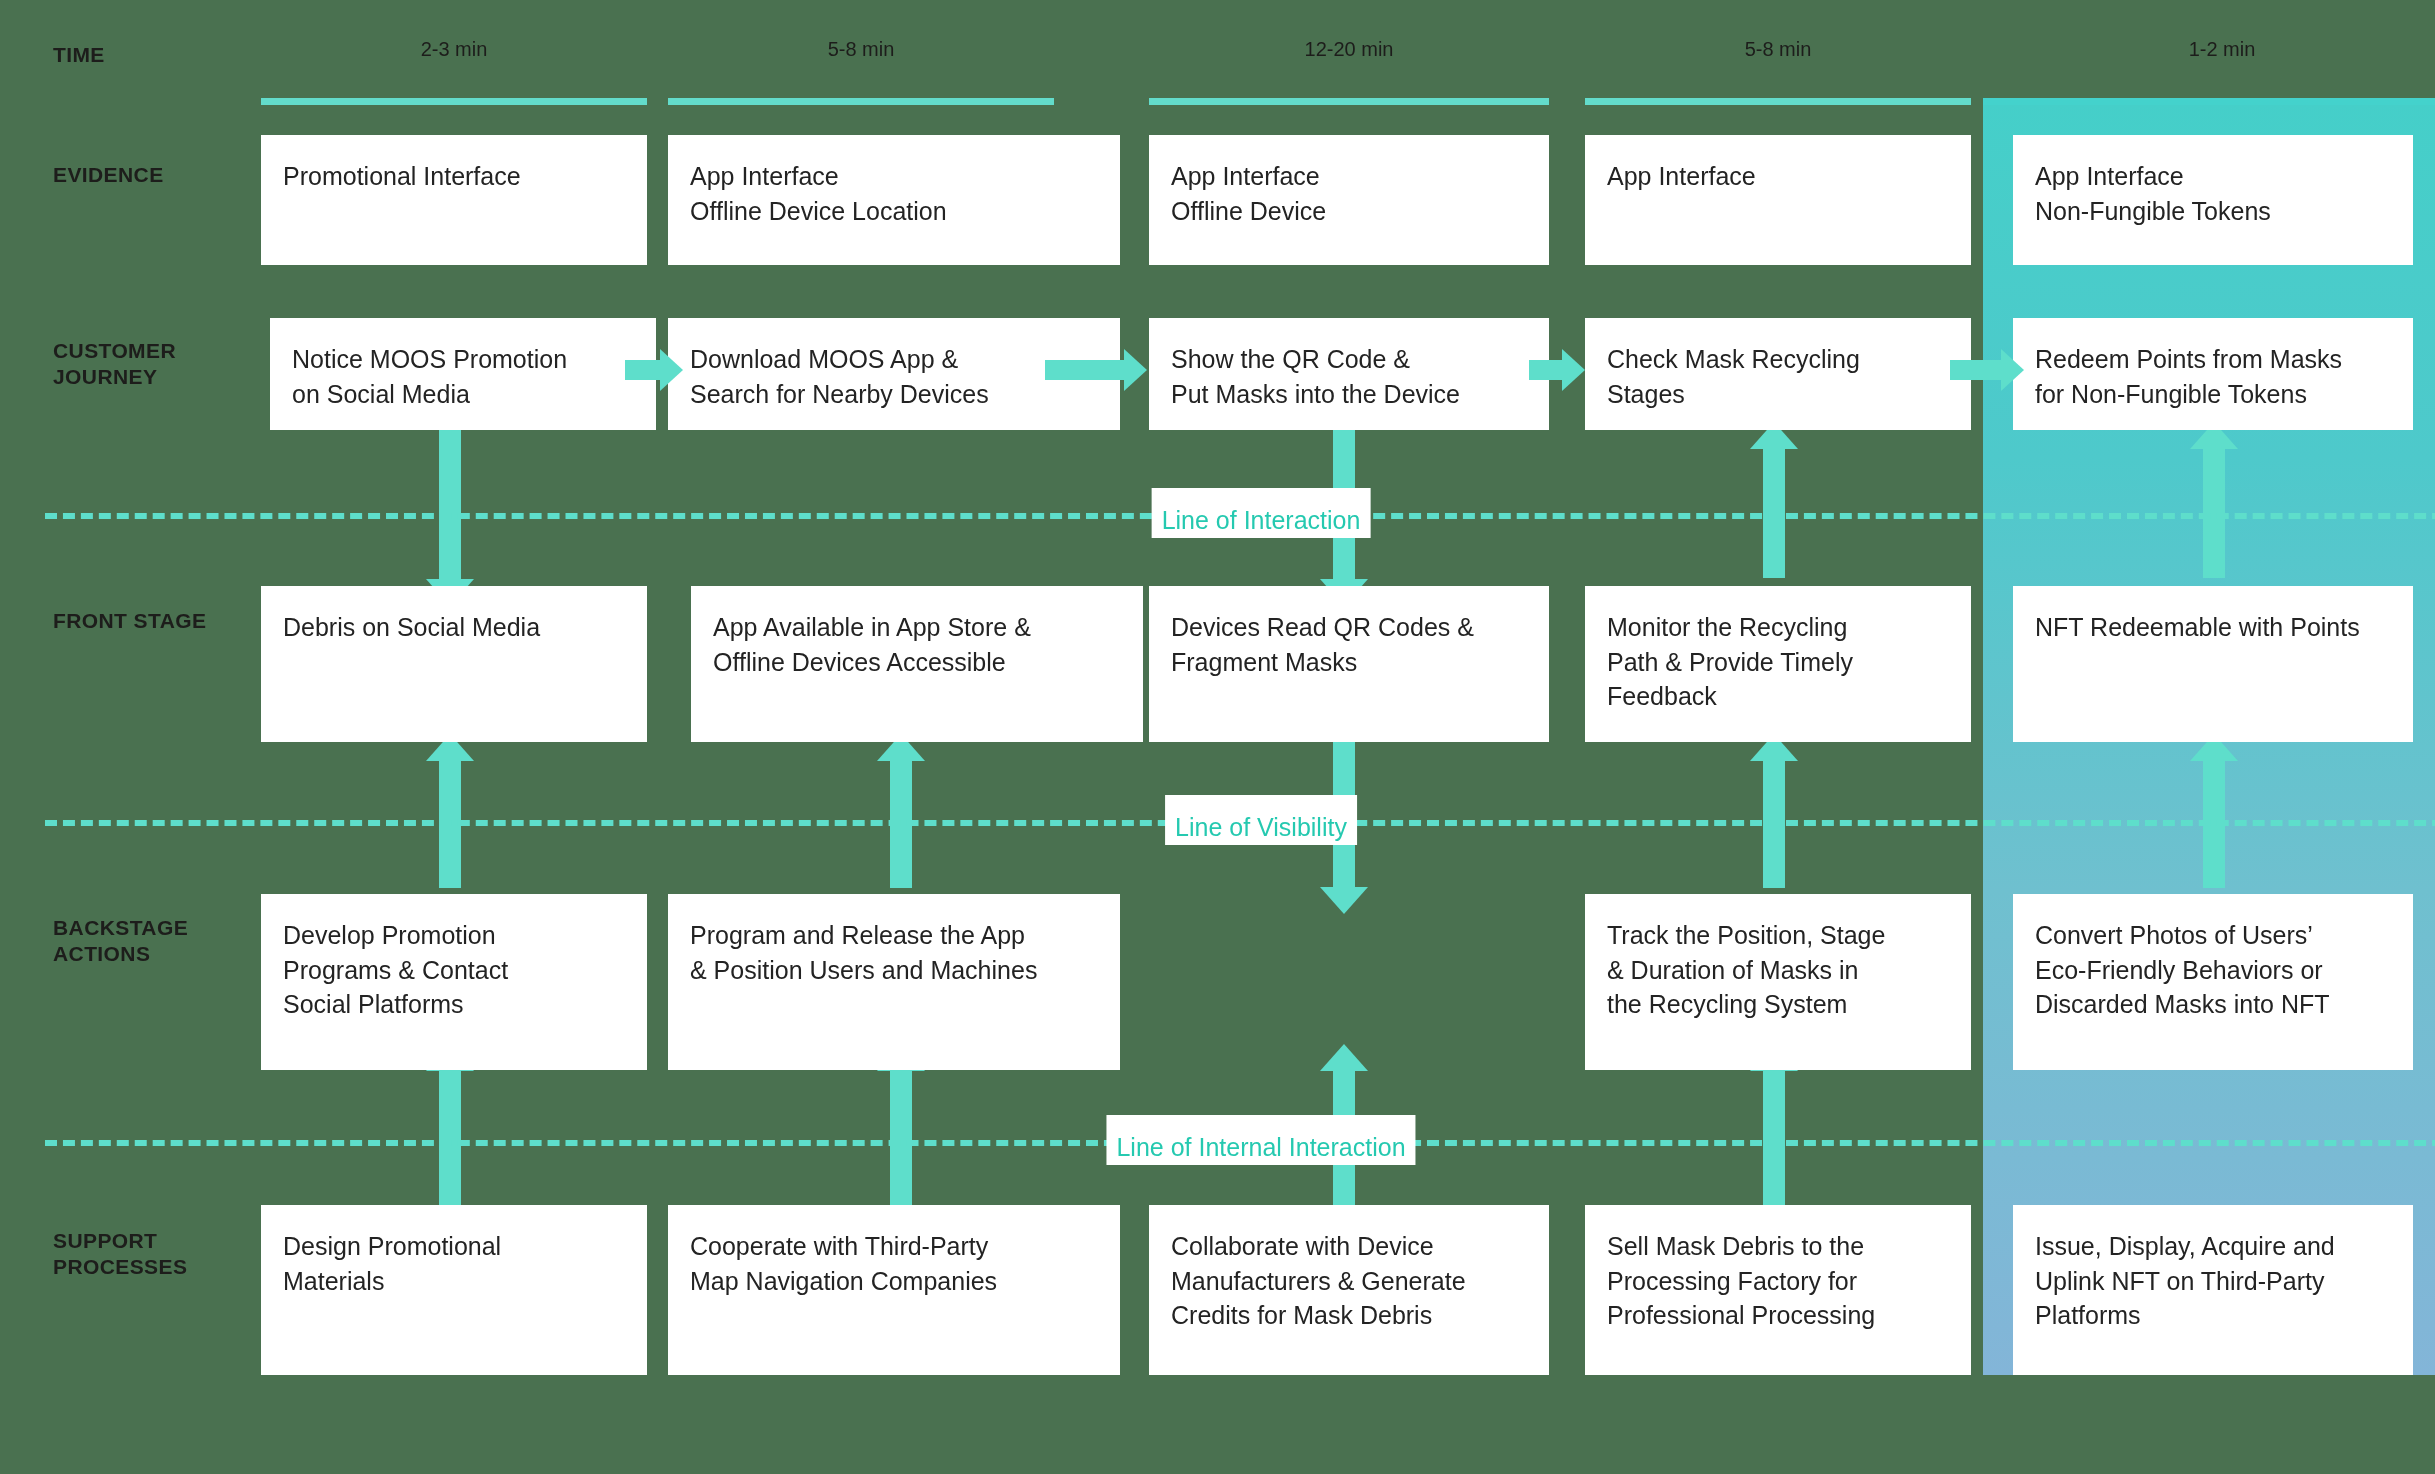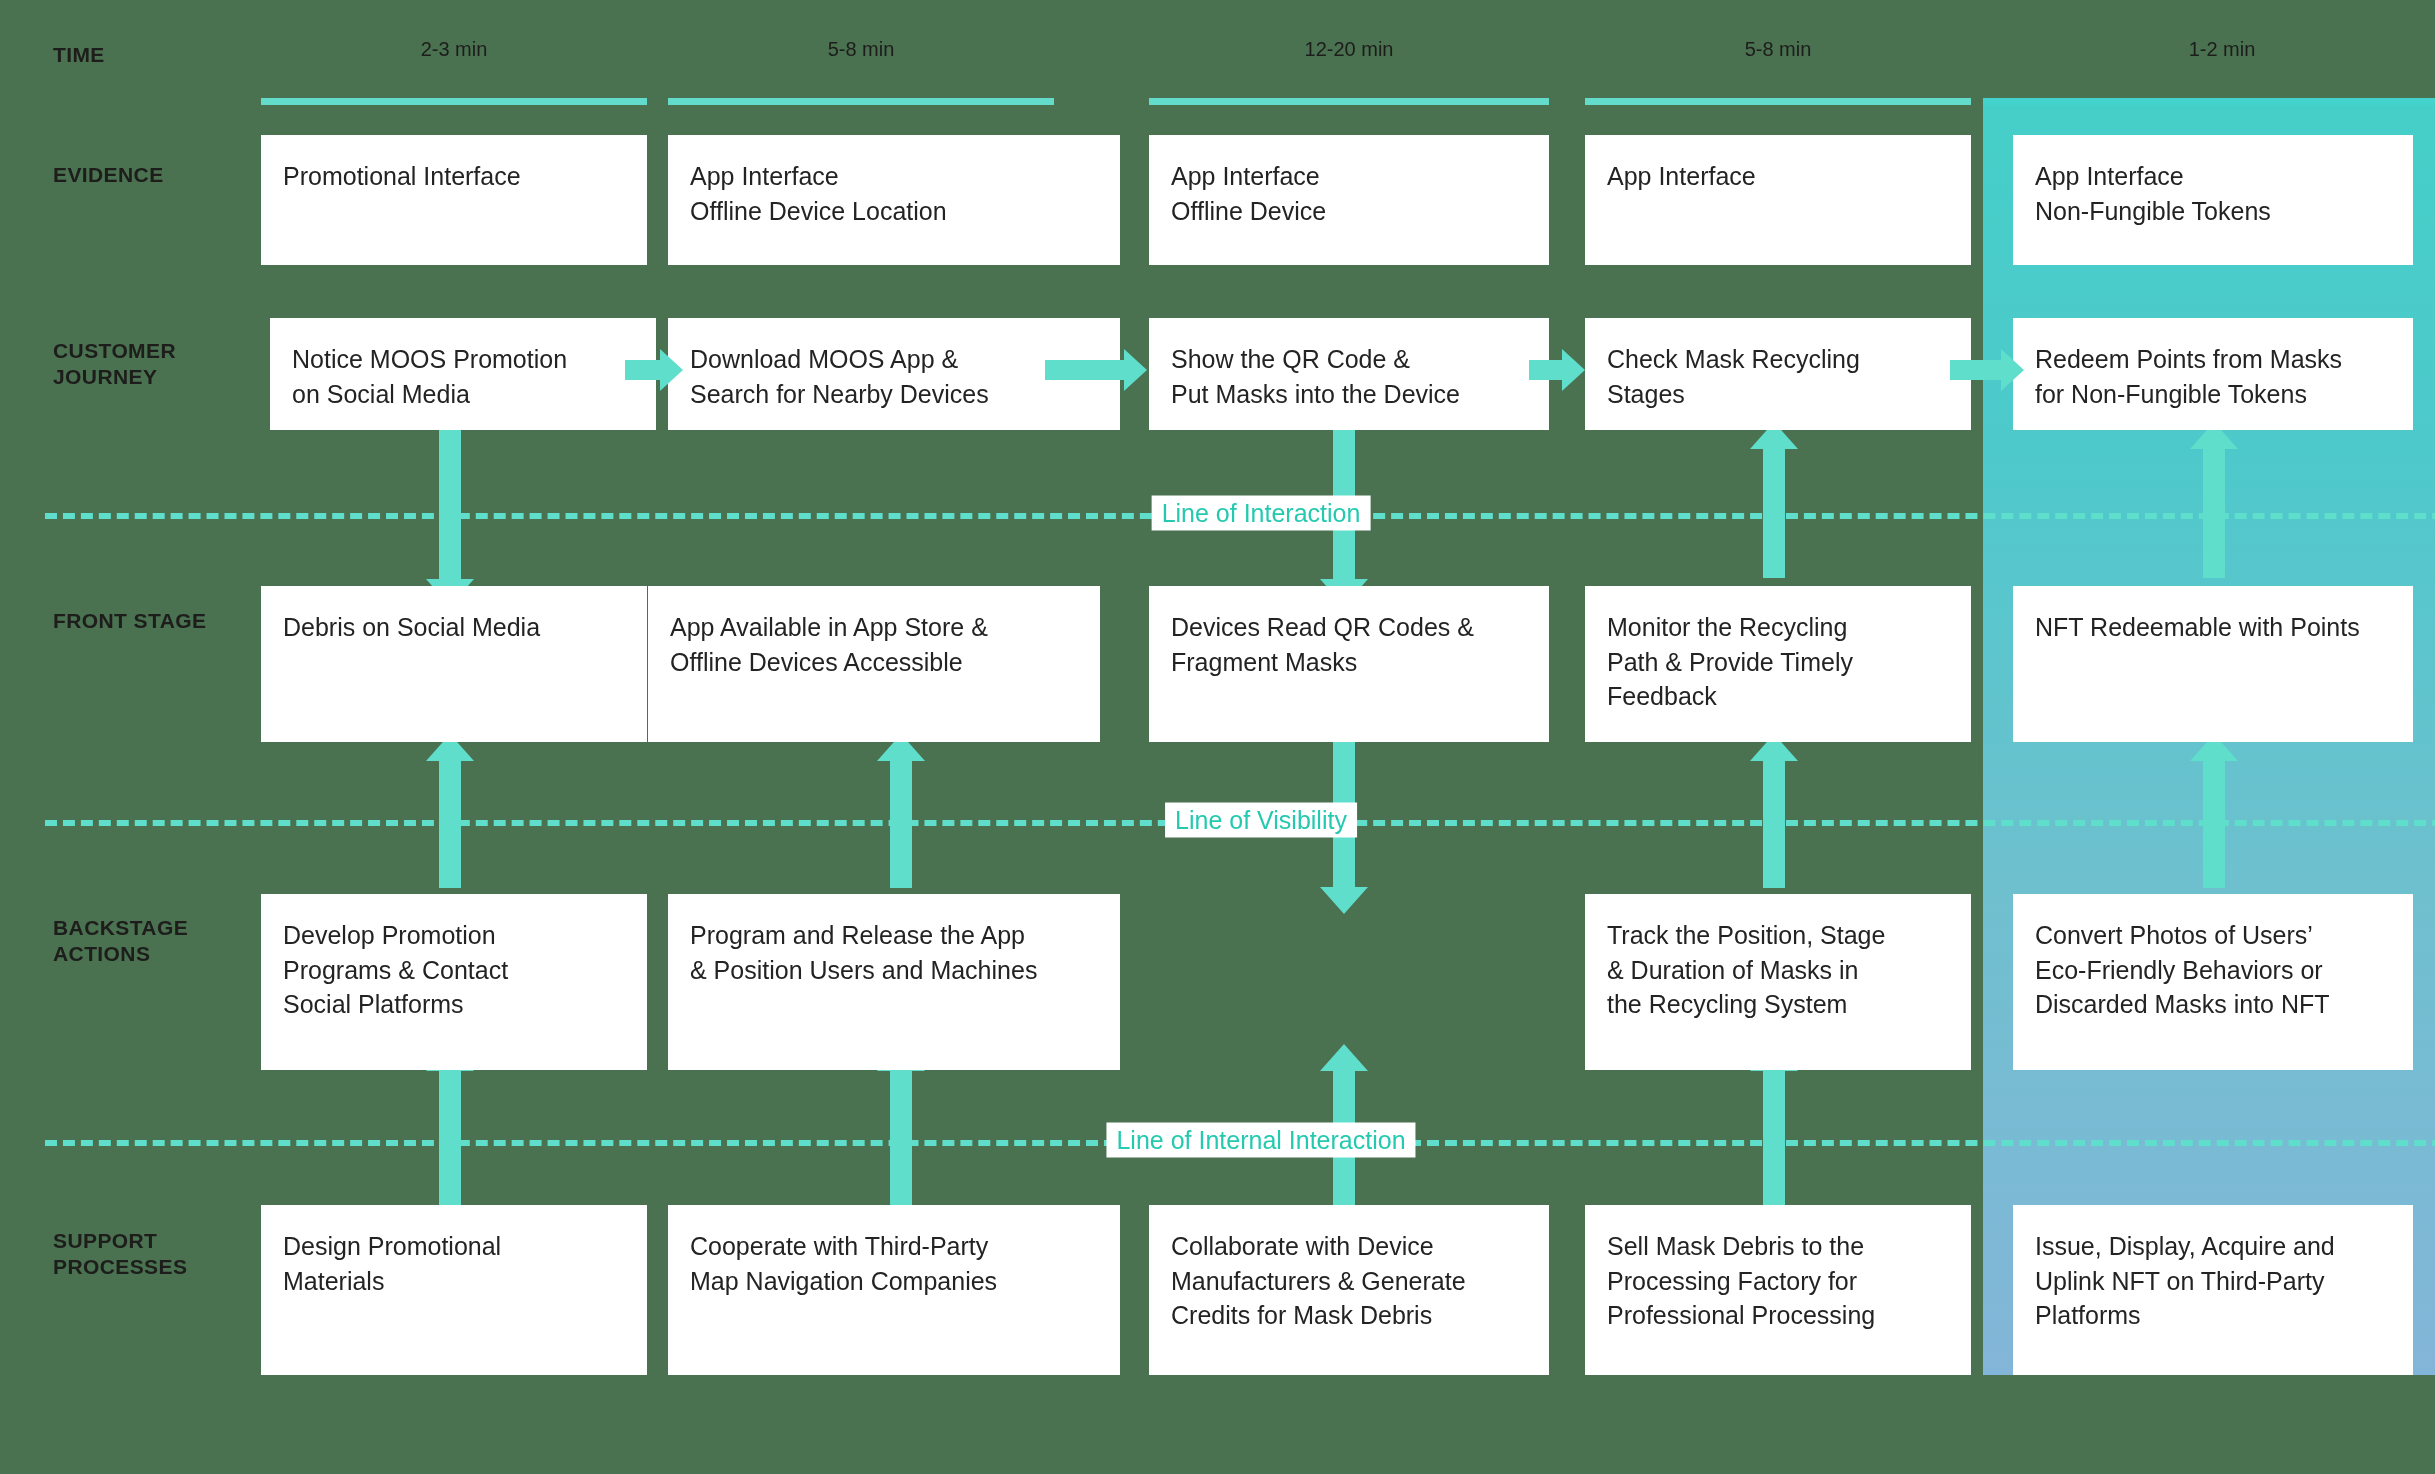--- a/index.html
+++ b/index.html
@@ -80,21 +80,21 @@
     width: 2435px;
     height: 0;
     border-top: 6px dashed #5edecb;
     z-index: 4;
   }
   .sep-label {
     position: absolute;
     background: #ffffff;
     color: #25c9b0;
     font-size: 25px;
-    padding: 3px 10px 3px 10px;
+    padding: 18px 10px 3px 10px;
     white-space: nowrap;
     z-index: 7;
     transform: translate(-50%, -50%);
   }
 
   
   .arrow-v {
     position: absolute;
     width: 22px;
     background: #5edecb;
@@ -244,21 +244,21 @@
     <span>Redeem Points from Masks</span>
     <span>for Non-Fungible Tokens</span>
   </div>
 
   <div class="sep" style="top:513px"></div>
   <div class="sep-label" style="left:1216px;top:513px">Line of Interaction</div>
 
   <div class="cell" style="left:216px;top:586px;width:386px;height:156px">
     <span>Debris on Social Media</span>
   </div>
-  <div class="cell" style="left:603px;top:586px;width:452px;height:156px">
+  <div class="cell" style="left:646px;top:586px;width:452px;height:156px">
     <span>App Available in App Store &amp;</span>
     <span>Offline Devices Accessible</span>
   </div>
   <div class="cell" style="left:1104px;top:586px;width:400px;height:156px">
     <span>Devices Read QR Codes &amp;</span>
     <span>Fragment Masks</span>
   </div>
   <div class="cell" style="left:1540px;top:586px;width:386px;height:156px">
     <span>Monitor the Recycling</span>
     <span>Path &amp; Provide Timely</span>

